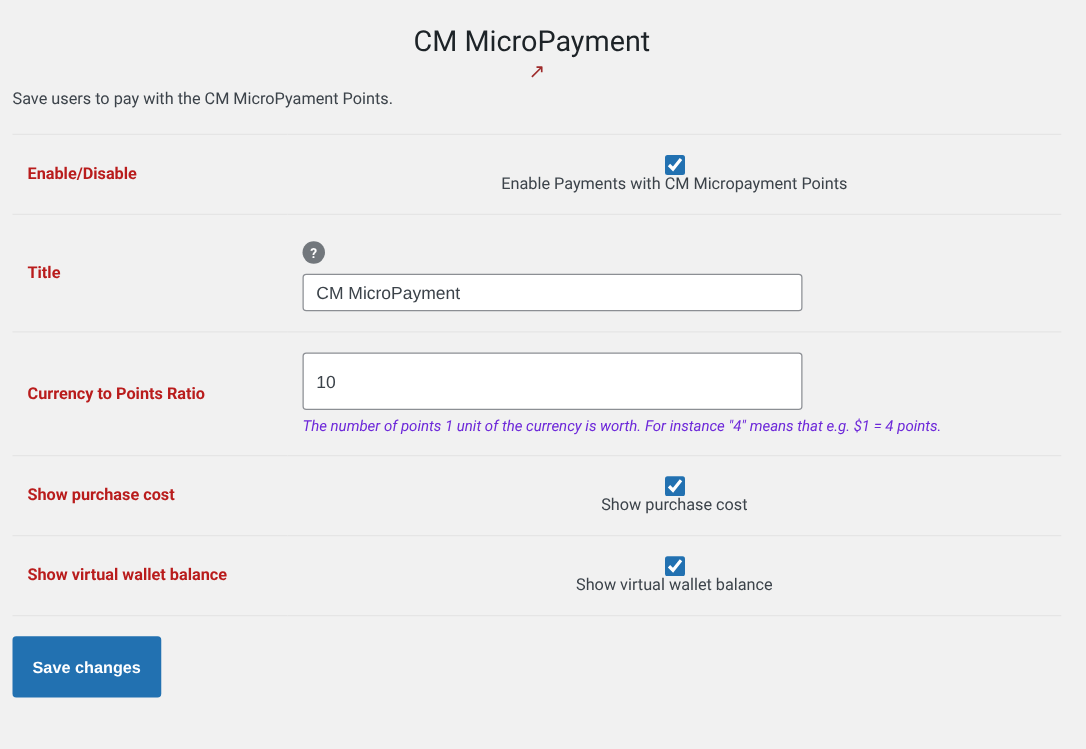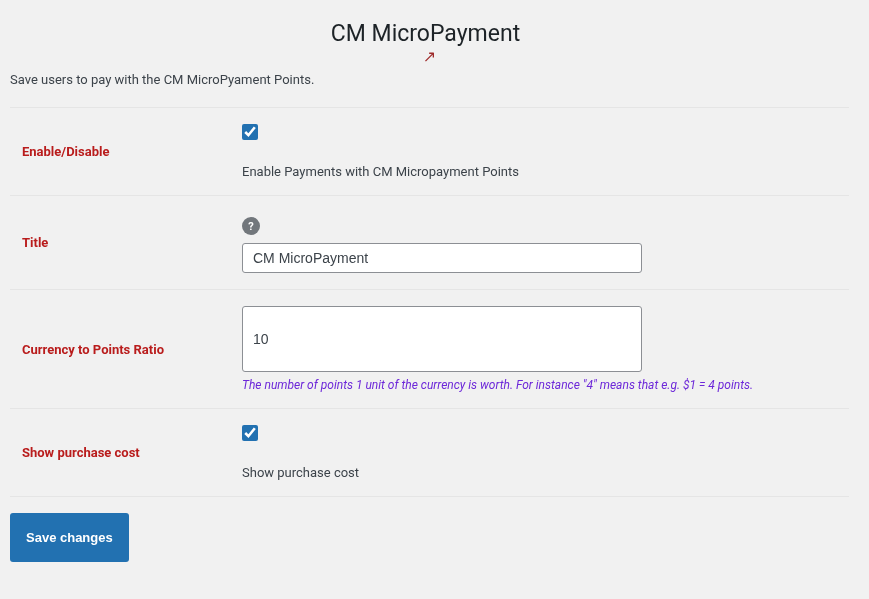--- a/index.html
+++ b/index.html
@@ -105,40 +105,40 @@
       font-size: 14px;
       color: #3c434a;
       width: 400px;
       background: #fff;
       outline: none;
     }
 
     .number-input {
       border: 1px solid #8c8f94;
       border-radius: 3px;
-      padding: 24px 10px;
+      padding: 14px 10px;
       font-size: 14px;
       color: #3c434a;
       width: 400px;
       background: #fff;
       outline: none;
     }
 
     .field-description {
       color: #6d28d9;
       font-size: 12px;
       margin-top: 6px;
       max-width: 600px;
       font-style: italic;
     }
 
     .checkbox-wrap {
       display: flex;
-      align-items: flex-start;
-      gap: 24px;
+      align-items: center;
+      gap: 0;
     }
 
     .checkbox-wrap input[type="checkbox"] {
       width: 16px;
       height: 16px;
       accent-color: #2271b1;
       cursor: pointer;
     }
 
     .checkbox-label {
@@ -215,20 +215,31 @@
         <label>Show purchase cost</label>
       </td>
       <td class="control-cell">
         <div class="checkbox-wrap">
           <input type="checkbox" checked="" style="">
           <span class="checkbox-label">Show purchase cost</span>
         </div>
       </td>
     </tr>
 
+    <tr>
+      <td class="label-cell">
+        <label>Show virtual wallet balance</label>
+      </td>
+      <td class="control-cell">
+        <div class="checkbox-wrap">
+          <input type="checkbox" checked="" style="">
+          <span class="checkbox-label">Show virtual wallet balance</span>
+        </div>
+      </td>
+    </tr>
 
   </tbody>
 </table>
 
 <button class="save-button">Save changes</button>
 
 
 
 
 </body></html>

